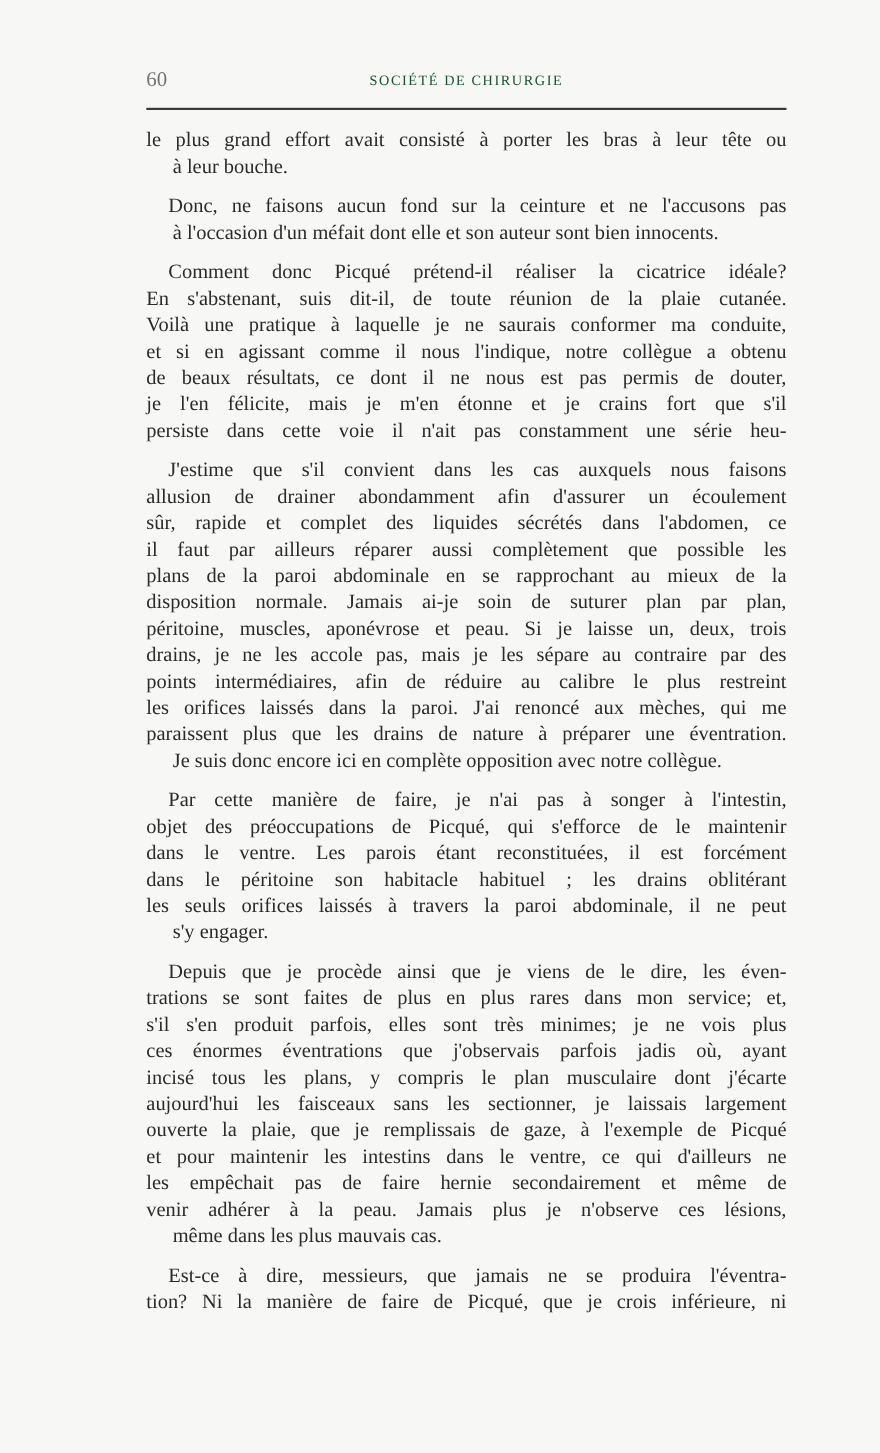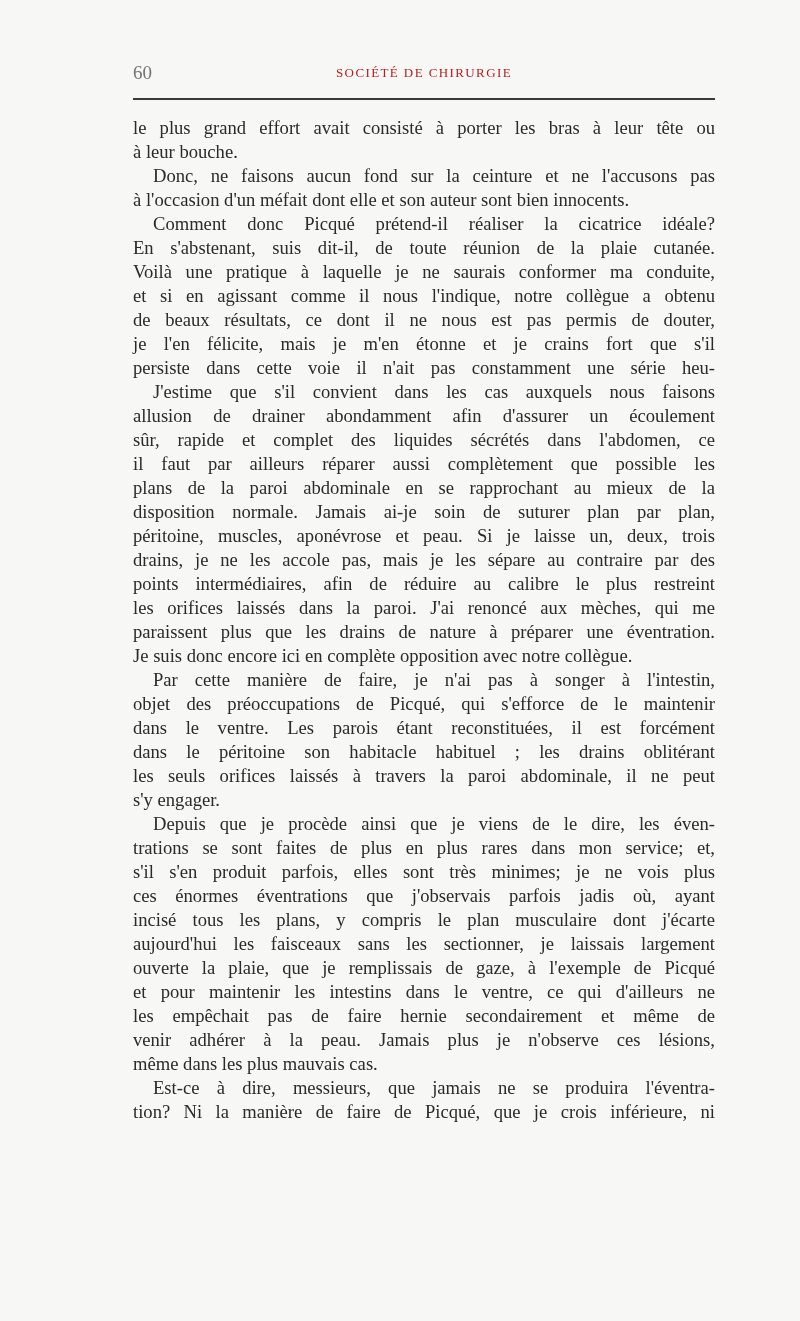--- a/index.html
+++ b/index.html
@@ -23,43 +23,44 @@
   .page-number {
     position: absolute; left: 0; top: 4px;
     font-size: 19px;
     color: #737373;
   }
   .running-title {
     position: absolute; left: 0; right: 0; top: 7px;
     text-align: center;
     font-size: 13px;
     letter-spacing: 1.4px;
-    color: #b91c1c;
+    color: #14532d;
   }
   .rule {
     height: 0;
     border-top: 2px solid #3a3a3a;
     margin-top: 6px;
     margin-bottom: 16px;
   }
   .body-text {
     font-size: 18.6px;
     line-height: 24px;
   }
   .line {
     display: block;
     white-space: nowrap;
     text-align: justify;
     text-align-last: justify;
     height: 24px;
   }
   .line.last {
     text-align-last: left;
+    margin-left: 24px;
   }
-  .line.indent { padding-left: 20px; }
+  .line.indent { padding-left: 20px; margin-top: 12px; }
 </style>
 </head>
 <body>
 
 <div class="page">
   <div class="header">
     <span class="page-number">60</span>
     <span class="running-title">SOCIÉTÉ DE CHIRURGIE</span>
   </div>
   <div class="rule"></div>

